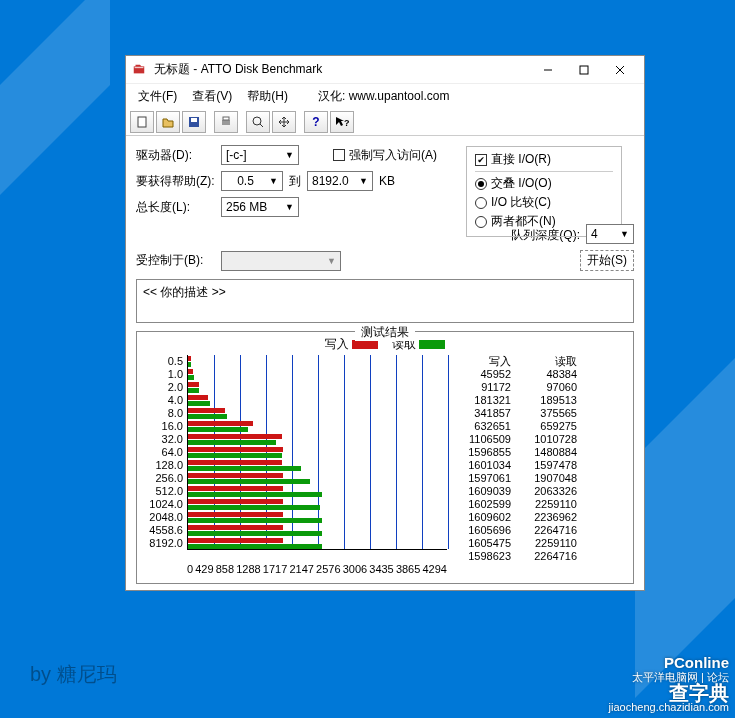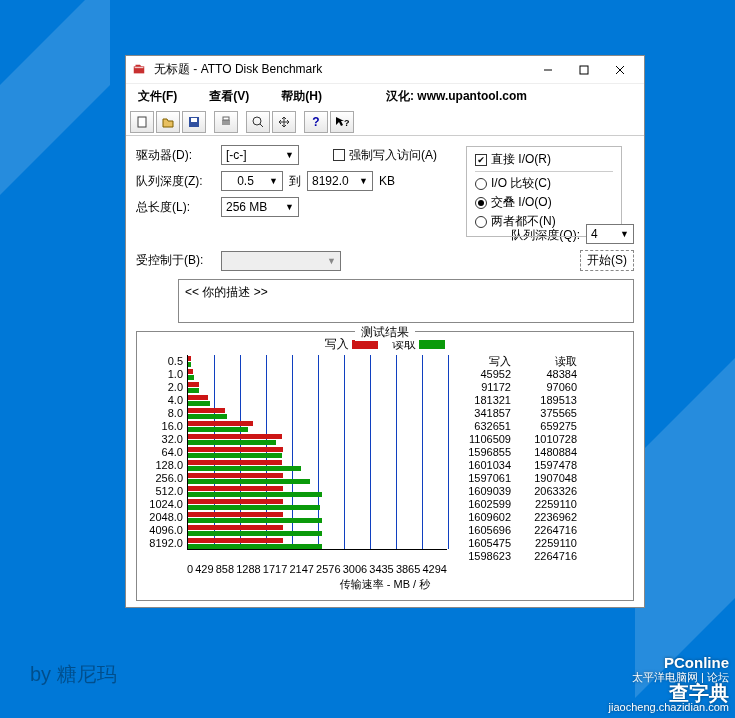--- a/index.html
+++ b/index.html
@@ -30,39 +30,39 @@
     height: 28px;
     display: flex;
     align-items: center;
     padding: 0 6px;
     border-bottom: 1px solid #eee;
   }
   .titlebar .icon { width: 16px; height: 16px; margin-right: 6px; color: #c00; }
   .titlebar .title { flex: 1; }
   .win-controls { display: flex; }
   .win-btn { width: 36px; height: 24px; display: flex; align-items: center; justify-content: center; cursor: default; }
-  .menubar { display: flex; padding: 2px 6px; gap: 20px; align-items: center; font-weight: bold; }
+  .menubar { display: flex; padding: 2px 6px; gap: 3px; align-items: center; }
   .menubar span { padding: 2px 6px; }
   .menubar .sep { flex: 0; width: 12px; }
   .toolbar { display: flex; padding: 2px 4px; border-bottom: 1px solid #ccc; gap: 2px; }
   .tbtn { width: 24px; height: 22px; border: 1px solid #aaa; background: linear-gradient(#fff,#e8e8e8); display: flex; align-items:center; justify-content:center; font-size:12px; }
   .content { padding: 8px 10px 6px 10px; }
   .form-row { display: flex; align-items: center; margin-bottom: 4px; height: 22px; }
   .form-label { width: 85px; }
   .dd { border: 1px solid #777; background: #fff; height: 20px; display: flex; align-items: center; padding: 0 4px; position: relative; }
   .dd .arrow { margin-left: auto; font-size: 9px; }
   .right-group { position: absolute; right: 12px; top: 2px; border: 1px solid #bbb; padding: 4px 8px; width: 156px; }
   .chk-row { display: flex; align-items: center; gap: 4px; margin-bottom: 2px; }
   .chk, .radio { width: 12px; height: 12px; border: 1px solid #333; display: inline-flex; align-items:center; justify-content:center; font-size:9px; }
   .radio { border-radius: 50%; }
   .radio.sel::after { content:''; width:6px; height:6px; border-radius:50%; background:#000; }
   .queue-row { display:flex; align-items:flex-end; justify-content:flex-end; gap:6px; margin-top:6px;}
   .controlled-row { display:flex; align-items:center; margin-top:6px; }
   .startbtn { border:1px dashed #888; padding:1px 6px; margin-left:auto;}
-  .desc-box { border:1px solid #888; margin-top:8px; padding:4px 6px; height:44px;margin-left:42px; }
+  .desc-box { border:1px solid #888; margin-top:8px; padding:4px 6px; height:44px; }
   .result-group { border:1px solid #888; margin-top:8px; padding:4px 6px 8px 6px; position:relative; }
   .result-group .grp-title { position:absolute; top:-8px; left:50%; transform:translateX(-50%); background:#fff; padding:0 6px;}
   .legend-row { display:flex; justify-content:center; gap:14px; margin-bottom:2px;}
   .leg-swatch { display:inline-block; width:26px; height:9px; vertical-align:middle;}
   .chart-wrap { display:flex; }
   .ylabels { width:44px; text-align:right; padding-right:4px; display:flex; flex-direction:column;}
   .ylabels span { height:13px; line-height:13px; font-size:11px;}
   .plot { position:relative; width:260px; border-left:1px solid #000; border-bottom:1px solid #000;}
   .gridline { position:absolute; top:0; bottom:0; width:1px; background:#1040c0;}
   .bar-row { height:13px; position:relative;}
@@ -176,21 +176,21 @@
         <span class="form-label">驱动器(D):</span>
         <div class="dd" style="width:78px">
             <span>[-c-]</span>
             <span class="arrow">▼</span>
           </div>
         <span style="width:34px"></span>
         <span class="chk"></span>
         <span style="margin-left:4px">强制写入访问(A)</span>
       </div>
       <div class="form-row">
-        <span class="form-label">队列深度(Z):</span>
+        <span class="form-label">要获得帮助(Z):</span>
         <div class="dd" style="width:62px">
             <span style="margin-left:auto;margin-right:4px">0.5</span>
             <span class="arrow">▼</span>
           </div>
         <span style="margin:0 6px">到</span>
         <div class="dd" style="width:66px">
             <span>8192.0</span>
             <span class="arrow">▼</span>
           </div>
         <span style="margin-left:6px">KB</span>
@@ -203,26 +203,26 @@
           </div>
       </div>
 
       <div class="right-group">
         <div class="chk-row">
             <span class="chk">✔</span>
             <span>直接 I/O(R)</span>
           </div>
         <div style="height:1px;background:#ccc;margin:3px 0"></div>
         <div class="chk-row">
+            <span class="radio sel"></span>
+            <span>交叠 I/O(O)</span>
+          </div>
+        <div class="chk-row">
             <span class="radio"></span>
             <span>I/O 比较(C)</span>
-          </div>
-        <div class="chk-row">
-            <span class="radio sel"></span>
-            <span>交叠 I/O(O)</span>
           </div>
         <div class="chk-row">
             <span class="radio"></span>
             <span>两者都不(N)</span>
           </div>
       </div>
     </div>
 
     <div class="queue-row">
       <span>队列深度(Q):</span>
@@ -259,21 +259,21 @@
               <span>4.0</span>
               <span>8.0</span>
               <span>16.0</span>
               <span>32.0</span>
               <span>64.0</span>
               <span>128.0</span>
               <span>256.0</span>
               <span>512.0</span>
               <span>1024.0</span>
               <span>2048.0</span>
-              <span>4096.0</span>
+              <span>4558.6</span>
               <span>8192.0</span>
             </div>
           <div class="plot" id="plot" style="height: 195px;">
               <div class="gridline" style="left: 25.9758px;"></div>
               <div class="gridline" style="left: 51.9516px;"></div>
               <div class="gridline" style="left: 77.9879px;"></div>
               <div class="gridline" style="left: 103.964px;"></div>
               <div class="gridline" style="left: 130px;"></div>
               <div class="gridline" style="left: 155.976px;"></div>
               <div class="gridline" style="left: 182.012px;"></div>
@@ -387,21 +387,20 @@
           <span>858</span>
           <span>1288</span>
           <span>1717</span>
           <span>2147</span>
           <span>2576</span>
           <span>3006</span>
           <span>3435</span>
           <span>3865</span>
           <span>4294</span>
         </div>
-      <div class="xaxis-label">传输速率 - MB / 秒</div>
     </div>
   </div>
 
 </div>
 
 <div class="watermark-bl">by 糖尼玛</div>
 <div class="watermark-br">
   <div style="font-size:15px;font-weight:bold">PConline</div>
   <div>太平洋电脑网 | 论坛</div>
   <div style="font-size:20px;font-weight:bold;margin-top:2px">查字典</div>

